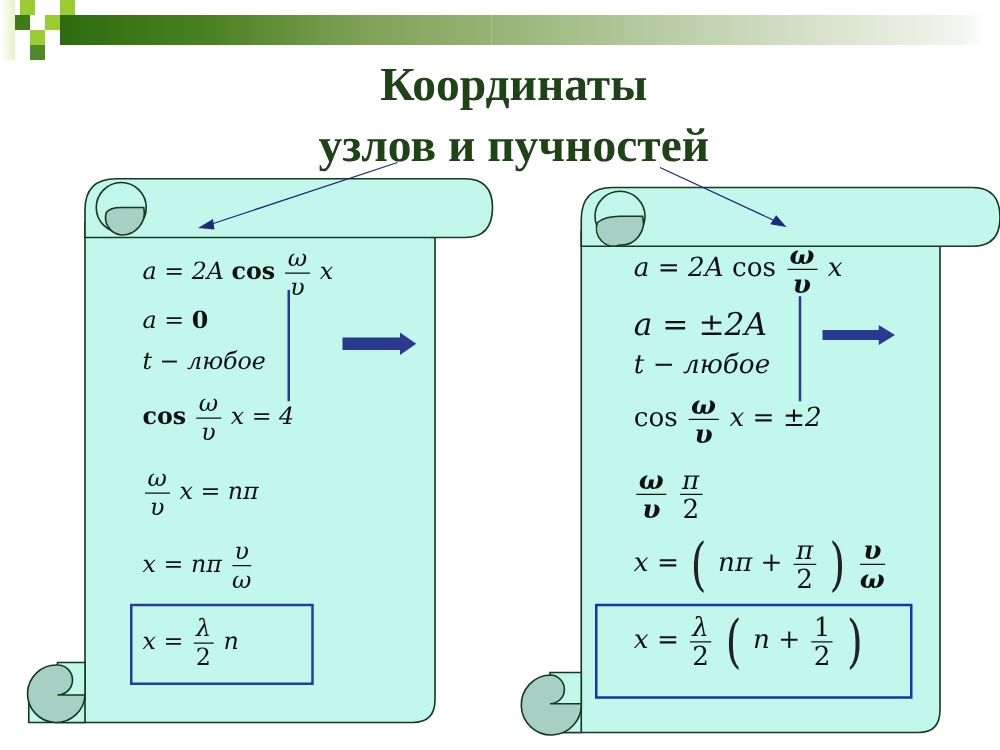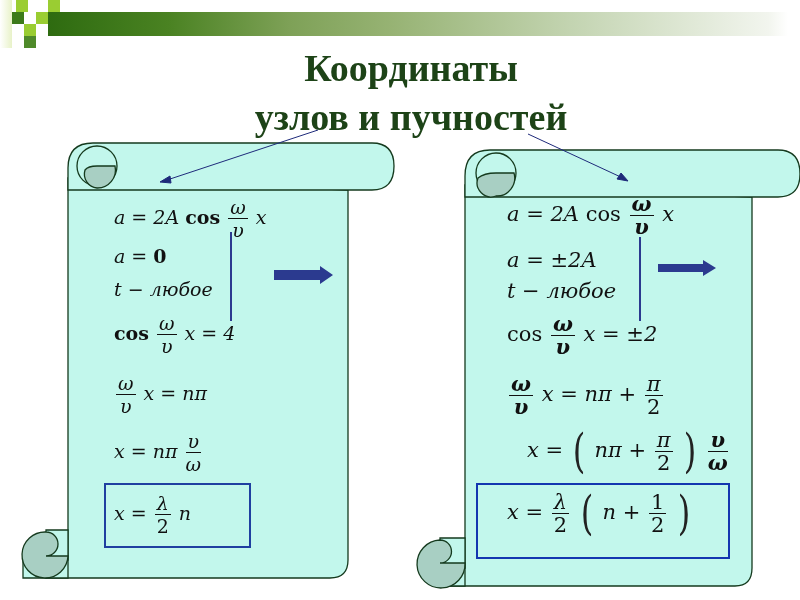--- a/index.html
+++ b/index.html
@@ -127,37 +127,36 @@
   <span class="frac"><span class="num it">λ</span><span class="den">2</span></span>
   <span class="it">n</span>
 </div>
 
 <div class="formula" style="left:507px;top:193px;font-size:21px;">
   <span class="it">a = 2A</span>
   <span>cos</span>
   <span class="frac"><span class="num it bold">ω</span><span class="den it bold">υ</span></span>
   <span class="it">x</span>
 </div>
-<div class="formula" style="left:507px;top:249px;font-size:21px;">
+<div class="formula" style="left:507px;top:249px;font-size:25px;">
   <span class="it">a = ±2A</span>
 </div>
 <div class="formula" style="left:507px;top:280px;font-size:21px;">
   <span class="it">t − любое</span>
 </div>
 <div class="formula" style="left:507px;top:313px;font-size:21px;">
   <span>cos</span>
   <span class="frac"><span class="num it bold">ω</span><span class="den it bold">υ</span></span>
   <span class="it">x = ±2</span>
 </div>
 <div class="formula" style="left:507px;top:373px;font-size:21px;">
   <span class="frac"><span class="num it bold">ω</span><span class="den it bold">υ</span></span>
-  <span class="it">x = nπ + </span>
   <span class="frac"><span class="num it">π</span><span class="den">2</span></span>
 </div>
-<div class="formula" style="left:507px;top:428px;font-size:21px;margin-left:20px;">
+<div class="formula" style="left:507px;top:428px;font-size:21px;">
   <span class="it">x = </span>
   <span class="paren">(</span>
   <span class="it">nπ + </span>
   <span class="frac"><span class="num it">π</span><span class="den">2</span></span>
   <span class="paren">)</span>
   <span class="frac"><span class="num it bold">υ</span><span class="den it bold">ω</span></span>
 </div>
 <div class="boxed" style="left:476px;top:483px;width:254px;height:76px;border-color:#1336b0;"></div>
 <div class="formula" style="left:507px;top:490px;font-size:21px;">
   <span class="it">x = </span>

